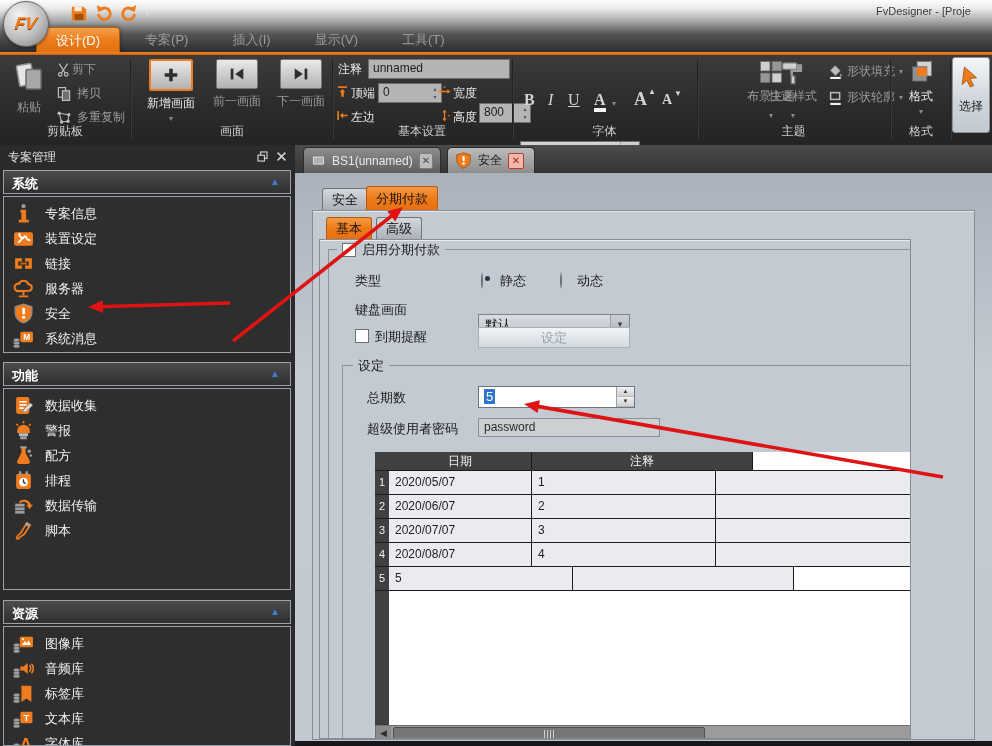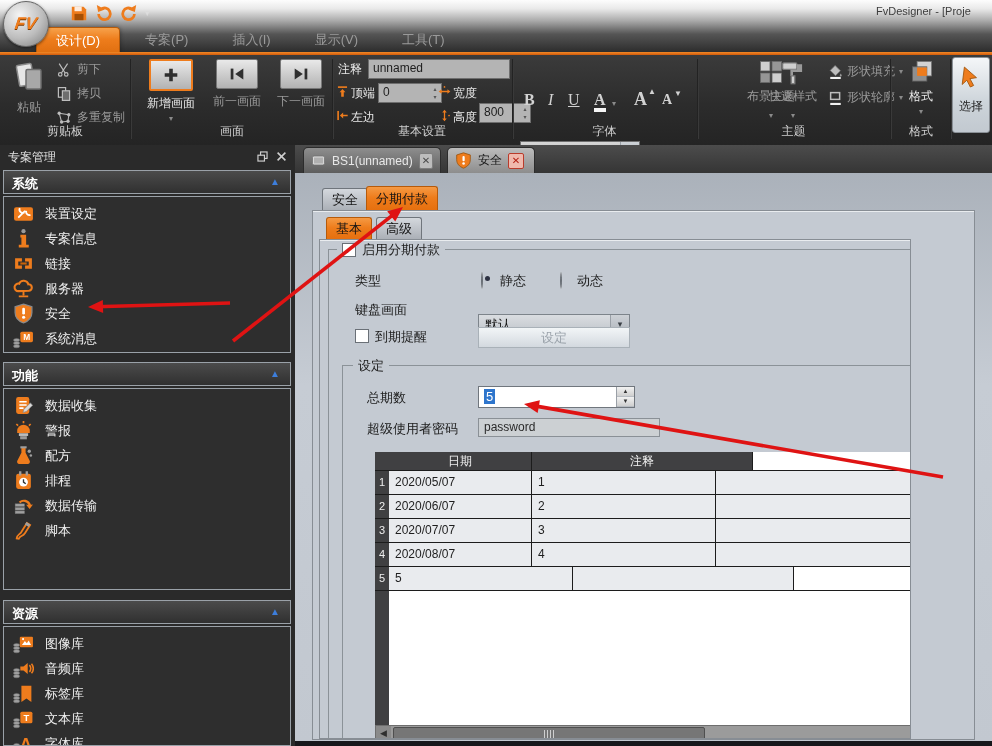--- a/index.html
+++ b/index.html
@@ -180,21 +180,21 @@
 
     <div class="ab" style="left:6px;top:4px;width:46px;height:62px;text-align:center;">
       <span class="icon ab" style="left:8px;top:2px;width:30px;height:32px;">
           <svg viewBox="0 0 20 20" xmlns="http://www.w3.org/2000/svg">
             <rect x="2.5" y="1.5" width="10" height="14" rx="1" fill="#e6e6e6" stroke="#8a8a8a" transform="rotate(-10 8 8)"></rect>
             <rect x="8" y="5" width="10" height="13" rx="1" fill="#a8a8a8" stroke="#6e6e6e"></rect>
           </svg>
         </span>
       <span class="rtext ab" style="left:0;top:40px;width:46px;">粘贴</span>
     </div>
-    <div class="ab" style="left:56px;top:6px;display:flex;gap:5px;align-items:center;">
+    <div class="ab" style="left:56px;top:6px;display:flex;align-items:center;">
       <span class="icon" style="width:16px;height:16px;">
           <svg viewBox="0 0 20 20" xmlns="http://www.w3.org/2000/svg">
             <g stroke="#bdbdbd" fill="none" stroke-width="1.5">
               <circle cx="5.3" cy="15.5" r="2.2"></circle>
               <circle cx="12.8" cy="15.5" r="2.2"></circle>
               <path d="M6.8 13.8L14.5 2M11.4 13.8L4 2"></path>
             </g>
           </svg>
         </span>
       <span class="rtext">剪下</span>
@@ -417,34 +417,34 @@
     </div>
 
     <div class="ab sb-box sec-head" style="top:25px;">
       <span class="t">系统</span>
       <span class="ch">▲</span>
     </div>
     <div class="ab sb-box sec-body" style="top:51px;height:157px;padding-top:4px;">
       <div class="sb-item">
           <span class="icon">
             <svg viewBox="0 0 20 20" xmlns="http://www.w3.org/2000/svg">
+              <circle cx="10" cy="3" r="2" fill="#9a9a9a"></circle>
+              <path d="M7 6.5h5.5V16H15v2.5H5.5V16H8V9H7z" fill="#ee7c1d"></path>
+            </svg>
+          </span>
+          <span class="lbl">专案信息</span>
+        </div>
+        <div class="sb-item">
+          <span class="icon">
+            <svg viewBox="0 0 20 20" xmlns="http://www.w3.org/2000/svg">
               <rect x="1" y="4" width="18" height="13" rx="2" fill="#ee7c1d"></rect>
               <path d="M5 14l6.5-6.5M6.5 4.8a3.2 3.2 0 0 0 4.3 4.3m1.8-1.8a3.2 3.2 0 0 0 4 4" stroke="#fff" stroke-width="1.7" fill="none"></path>
             </svg>
           </span>
           <span class="lbl">装置设定</span>
-        </div>
-        <div class="sb-item">
-          <span class="icon">
-            <svg viewBox="0 0 20 20" xmlns="http://www.w3.org/2000/svg">
-              <circle cx="10" cy="3" r="2" fill="#9a9a9a"></circle>
-              <path d="M7 6.5h5.5V16H15v2.5H5.5V16H8V9H7z" fill="#ee7c1d"></path>
-            </svg>
-          </span>
-          <span class="lbl">专案信息</span>
         </div>
         <div class="sb-item">
           <span class="icon">
             <svg viewBox="0 0 20 20" xmlns="http://www.w3.org/2000/svg">
               <g fill="#ee7c1d">
                 <path d="M2 5h6.5v3H5v4h3.5v3H2z"></path>
                 <path d="M18 5h-6.5v3H15v4h-3.5v3H18z"></path>
               </g>
               <rect x="7" y="9" width="6" height="2" fill="#c96208"></rect>
             </svg>

